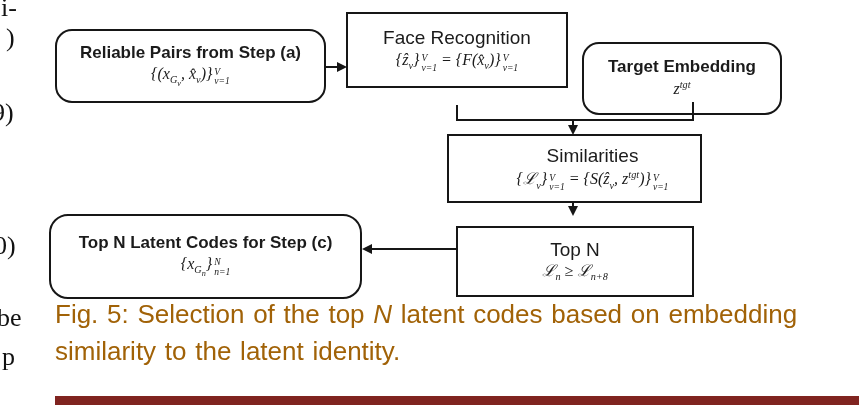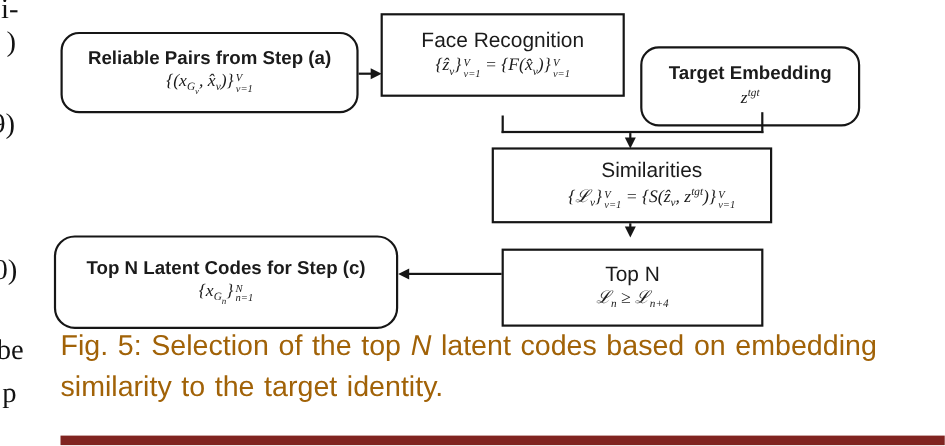--- a/index.html
+++ b/index.html
@@ -72,21 +72,21 @@
     <div class="math">z<sup>tgt</sup></div>
   </div>
 
   <div class="node n4">
     <div class="title">Similarities</div>
     <div class="math">{ℒ<sub>v</sub>}<span class="ss">V<br>v=1</span> = {S(ẑ<sub>v</sub>, z<sup>tgt</sup>)}<span class="ss">V<br>v=1</span></div>
   </div>
 
   <div class="node n5">
     <div class="title">Top N</div>
-    <div class="math">ℒ<sub>n</sub> ≥ ℒ<sub>n+4</sub></div>
+    <div class="math">ℒ<sub>n</sub> ≥ ℒ<sub>n+8</sub></div>
   </div>
 
   <div class="node n6">
     <div class="title bold">Top N Latent Codes for Step (c)</div>
     <div class="math">{x<sub>G<sub>n</sub></sub>}<span class="ss">N<br>n=1</span></div>
   </div>
 
   <div class="line" style="left:326px;top:66px;width:13px;height:2px;"></div>
   <div class="ah ah-right" style="left:337px;top:62px;"></div>
 
@@ -97,18 +97,18 @@
   <div class="ah ah-down" style="left:568px;top:125px;"></div>
 
   <div class="line" style="left:572px;top:203px;width:2px;height:5px;"></div>
   <div class="ah ah-down" style="left:568px;top:206px;"></div>
 
   <div class="line" style="left:371px;top:248px;width:85px;height:2px;"></div>
   <div class="ah ah-left" style="left:362px;top:244px;"></div>
 
   <div class="caption">
     <div>Fig. 5: Selection of the top <i>N</i> latent codes based on embedding</div>
-    <div>similarity to the target identity.</div>
+    <div>similarity to the latent identity.</div>
   </div>
 
   <div class="bottom-bar" style="background: rgb(128, 36, 32);"></div>
 
 </div>
 
 </body></html>

